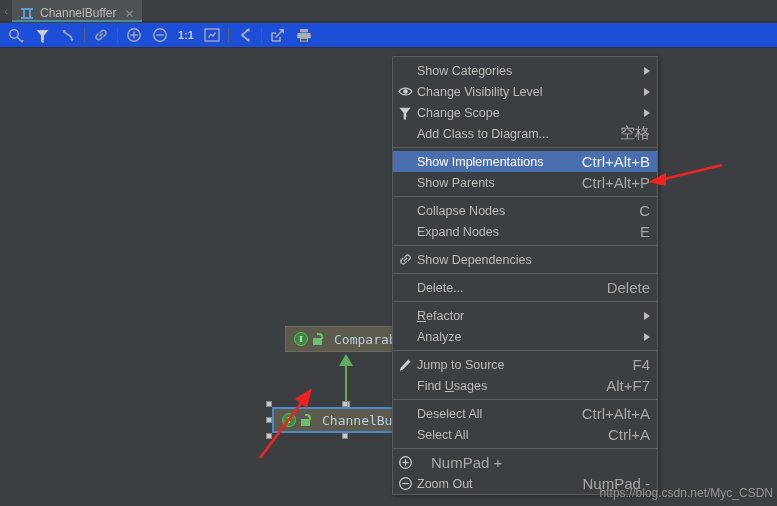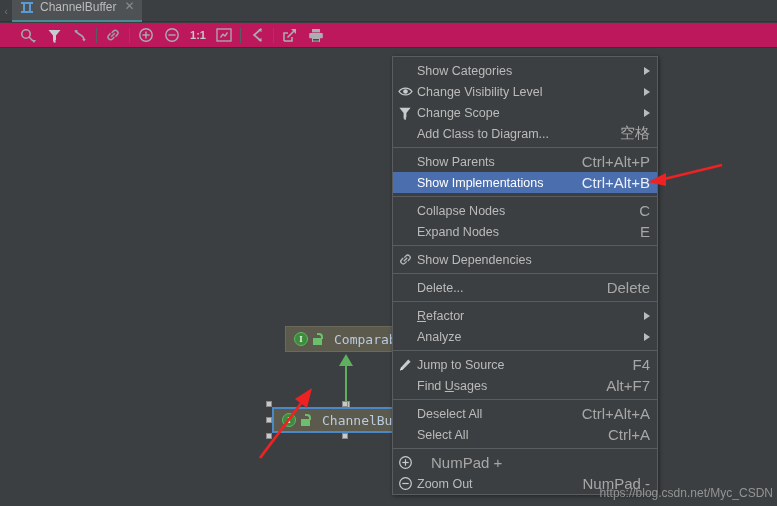--- a/index.html
+++ b/index.html
@@ -24,21 +24,21 @@
     border-bottom: 1px solid #323232;
   }
   .tab-scroll-arrow {
     position: absolute; left: 1px; top: 3px;
     width: 10px; height: 16px;
     color: #6e7173; font-size: 11px; line-height: 16px; text-align: center;
   }
   .tab {
     position: absolute; left: 12px; top: 0;
     height: 22px;
-    display: flex; align-items: flex-start;
+    display: flex; align-items: flex-end;
     padding: 0 7px 0 8px;
     background: #4e5254;
     border-bottom: 2px solid #4a8b95;
   }
   .tab-icon {
     width: 14px; height: 14px; margin-right: 6px;
     position: relative; flex: none;
   }
   .tab-icon .bar {
     position: absolute; left: 1px; width: 12px; height: 2px; background: #5b9bd5;
@@ -54,23 +54,23 @@
     font-size: 12px; color: #bbbbbb; white-space: nowrap;
   }
   .tab-close {
     margin-left: 8px; color: #8a8d8f; font-size: 12px; line-height: 12px;
   }
 
   
   .toolbar {
     position: absolute; left: 0; top: 23px;
     width: 777px; height: 25px;
-    background: #be185d;
+    background: #1d4ed8;
     display: flex; align-items: center;
-    padding-left: 15px;
+    padding-left: 3px;
     border-bottom: 1px solid #323232;
   }
   .tb-btn {
     width: 26px; height: 23px;
     display: flex; align-items: center; justify-content: center;
     flex: none;
   }
   .tb-sep {
     width: 1px; height: 15px; background: #5a5d5f; margin: 0 3px; flex: none;
   }
@@ -375,30 +375,30 @@
     </div>
 
     <div class="mi">
       <span class="mi-icon"></span>
       <span class="mi-label">Add Class to Diagram...</span>
       <span class="mi-accel cjk">空格</span>
     </div>
 
     <div class="mi-sep"></div>
 
+    <div class="mi highlight">
+      <span class="mi-icon"></span>
+      <span class="mi-label">Show Implementations</span>
+      <span class="mi-accel">Ctrl+Alt+B</span>
+    </div>
+
     <div class="mi">
       <span class="mi-icon"></span>
       <span class="mi-label">Show Parents</span>
       <span class="mi-accel">Ctrl+Alt+P</span>
-    </div>
-
-    <div class="mi highlight">
-      <span class="mi-icon"></span>
-      <span class="mi-label">Show Implementations</span>
-      <span class="mi-accel">Ctrl+Alt+B</span>
     </div>
 
     <div class="mi-sep"></div>
 
     <div class="mi">
       <span class="mi-icon"></span>
       <span class="mi-label">Collapse Nodes</span>
       <span class="mi-accel">C</span>
     </div>
 

